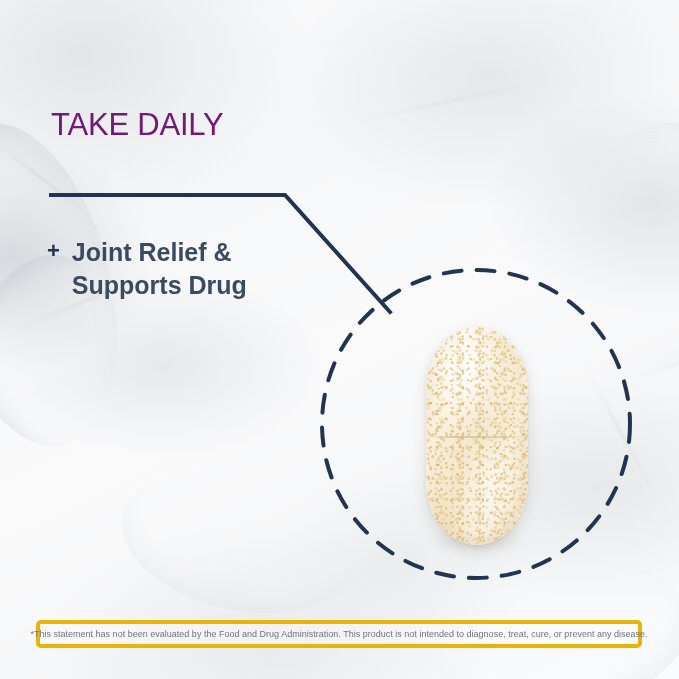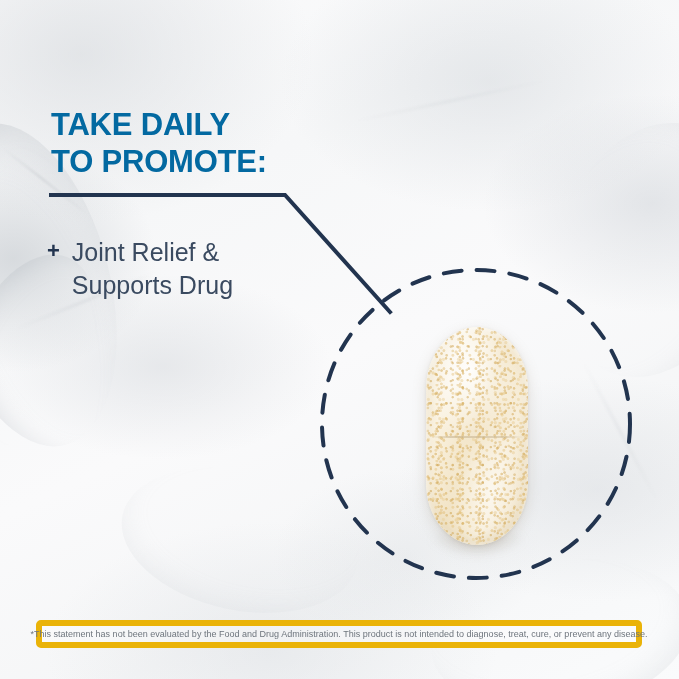--- a/index.html
+++ b/index.html
@@ -101,24 +101,24 @@
     filter: blur(1.6px);
   }
 
   
   .headline {
     position: absolute;
     left: 51px;
     top: 106px;
     width: 420px;
     font-size: 31px;
-    font-weight: 700;
+    font-weight: 400;
     line-height: 37px;
     letter-spacing: -0.2px;
-    color: #0369a1;
+    color: #701a75;
   }
   .headline .hl-line { display: block; white-space: pre; }
 
   
   .leader {
     position: absolute;
     left: 0;
     top: 0;
     width: 679px;
     height: 679px;
@@ -138,21 +138,21 @@
   .benefit-plus {
     font-size: 22px;
     font-weight: 700;
     line-height: 30px;
     color: #22344f;
     flex: 0 0 auto;
   }
   .benefit-text {
     font-size: 25px;
     line-height: 33px;
-    font-weight: 400;
+    font-weight: 700;
     color: #3a4a60;
   }
   .benefit-text .bt-line { display: block; white-space: pre; }
   .asterisk { font-size: 19px; vertical-align: baseline; }
 
   
   .pill-wrap {
     position: absolute;
     left: 426px;
     top: 327px;
@@ -226,21 +226,21 @@
     filter: blur(4px);
   }
 
   
   .disclaimer {
     position: absolute;
     left: 36px;
     top: 620px;
     width: 606px;
     height: 28px;
-    border: 6px solid #eab308;
+    border: 4px solid #eab308;
     border-radius: 5px;
     background: rgba(255,255,255,0.34);
     display: flex;
     align-items: center;
     justify-content: center;
     box-sizing: border-box;
   }
   .disclaimer-text {
     font-size: 9px;
     line-height: 12px;
@@ -261,21 +261,20 @@
     <div class="vein vein-d"></div>
     <div class="vein vein-e"></div>
     <div class="streak streak-1"></div>
     <div class="streak streak-2"></div>
     <div class="streak streak-3"></div>
     <div class="streak streak-4"></div>
   </div>
 
   <div class="headline">
     <span class="hl-line">TAKE DAILY</span>
-    <span class="hl-line">TO PROMOTE:</span>
   </div>
 
   <svg class="leader" viewBox="0 0 679 679">
     <polyline points="51,195 285,195 390,312" fill="none" stroke="#22344f" stroke-width="4" stroke-linecap="square" stroke-linejoin="miter"></polyline>
     <circle cx="476" cy="424" r="154" fill="none" stroke="#22344f" stroke-width="4" stroke-dasharray="18 15" stroke-linecap="round"></circle>
   </svg>
 
   <div class="benefit">
     <span class="benefit-plus">+</span>
     <span class="benefit-text">

